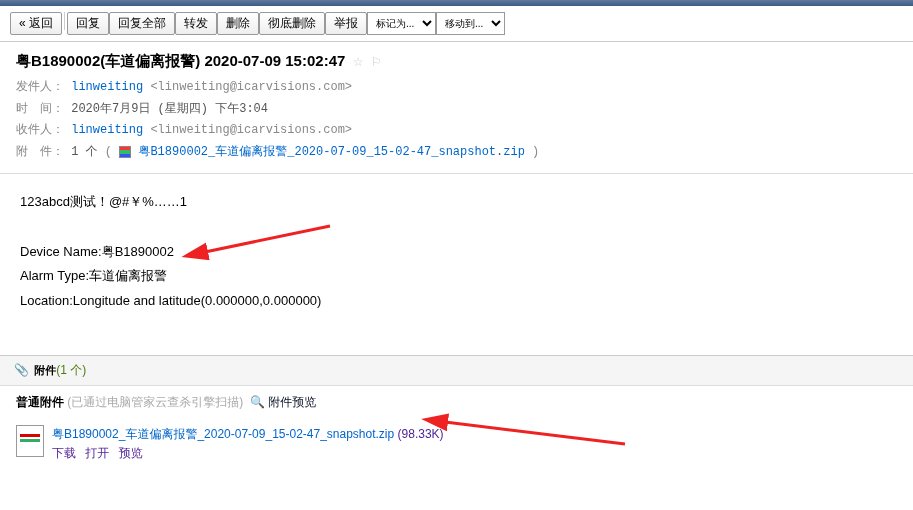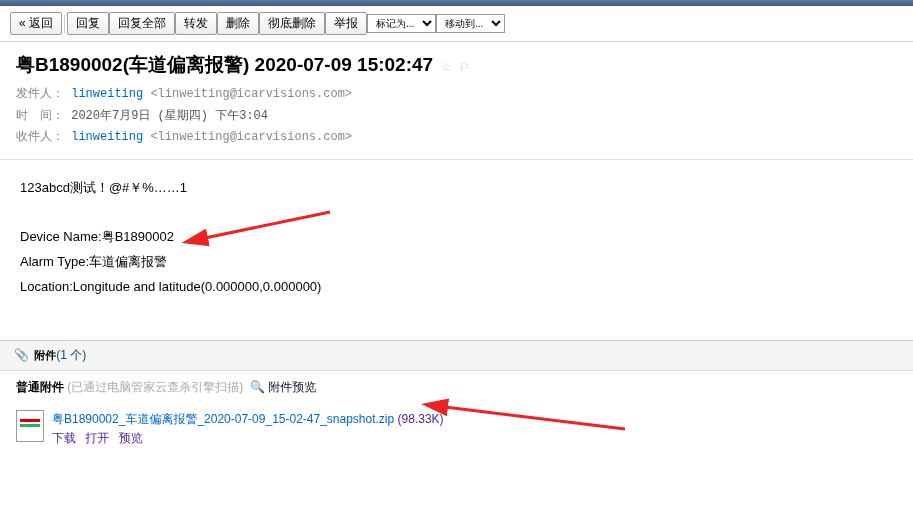--- a/index.html
+++ b/index.html
@@ -1,35 +1,35 @@
 <!DOCTYPE html>
 <html><head>
 <meta charset="utf-8">
 <style>
 * { box-sizing: border-box; margin: 0; padding: 0; }
 body { font-family: "Microsoft YaHei", Arial, sans-serif; font-size: 12px; background: #fff; color: #000; width: 913px; }
 .topbar { background: linear-gradient(#5e7a9e, #3e5a80); height: 6px; }
-.toolbar { padding: 6px 10px; border-bottom: 1px solid #ccc; display: flex; gap: 0; align-items: center; }
+.toolbar { padding: 6px 10px; border-bottom: 1px solid #ccc; display: flex; gap: 0; }
 .btn { background: linear-gradient(#fff, #eee); border: 1px solid #999; padding: 2px 8px; font-size: 12px; cursor: pointer; border-radius: 2px; white-space: nowrap; }
 .sel { border: 1px solid #999; padding: 2px 4px; font-size: 10px; cursor: pointer; background: #fff; }
 .sep { width: 1px; height: 18px; background: #ccc; margin: 0 2px; }
 .subject-bar { padding: 10px 16px 6px; }
-.subject { font-size: 19px; font-weight: bold; display: inline; }
+.subject { font-size: 15px; font-weight: bold; display: inline; }
 .star { color: #ccc; margin-left: 4px; cursor: pointer; }
 .headers { padding: 0 16px 10px; color: #888; line-height: 1.8; border-bottom: 1px solid #ddd; font-family: Liberation Mono, monospace; }
 .hl { color: #888; }
 .hv { color: #555; }
 .hname { color: #0066cc; }
 .hmail { color: #888; }
 .attlink { color: #0066cc; }
 .body-area { padding: 16px 20px; font-size: 13px; line-height: 1.9; position: relative; }
 .arrow1 { position: absolute; left: 200px; top: 50px; }
 .att-section { border-top: 1px solid #ccc; background: #f5f5f5; padding: 6px 14px; }
 .att-title { font-weight: bold; font-size: 11px; }
-.att-count { font-weight: normal; color: #0c4a6e; }
+.att-count { font-weight: normal; color: #4d7c0f; }
 .clip-icon { color: #666; margin-right: 2px; }
 .att-sub { padding: 8px 16px; background: #fff; border-top: 1px solid #ddd; }
 .scan-note { color: #aaa; }
 .preview-link { color: #0f172a; cursor: pointer; }
 .att-file { padding: 6px 16px; display: flex; align-items: flex-start; gap: 8px; position: relative; }
 .file-ico { width: 28px; height: 32px; border: 1px solid #999; background: #fff; position: relative; }
 .file-ico::before { content: ""; position: absolute; top: 8px; left: 3px; right: 3px; height: 3px; background: #d00; }
 .file-ico::after { content: ""; position: absolute; top: 13px; left: 3px; right: 3px; height: 3px; background: #3a6; }
 .file-info { line-height: 1.6; }
 .fname { color: #0066cc; }
@@ -69,20 +69,26 @@
     <span class="hmail">&lt;linweiting@icarvisions.com&gt;</span>
   </div>
   <div>
     <span class="hl">时　间：</span>
     <span class="hv">2020年7月9日 (星期四) 下午3:04</span>
   </div>
   <div>
     <span class="hl">收件人：</span>
     <span class="hname">linweiting</span>
     <span class="hmail">&lt;linweiting@icarvisions.com&gt;</span>
+  </div>
+  <div>
+    <span class="hl">附　件：</span>
+    <span class="hv">1 个</span>
+    ( <span style="display:inline-block;width:12px;height:12px;background:linear-gradient(#f33 33%,#3b6 33% 66%,#35f 66%);vertical-align:middle;border:1px solid #888;"></span>
+    <span class="attlink">粤B1890002_车道偏离报警_2020-07-09_15-02-47_snapshot.zip</span> )
   </div>
 </div>
 
 <div class="body-area">
   <div>123abcd测试！@#￥%……1</div>
   <br>
   <div>Device Name:粤B1890002</div>
   <div>Alarm Type:车道偏离报警</div>
   <div>Location:Longitude and latitude(0.000000,0.000000)</div>
   <br>

